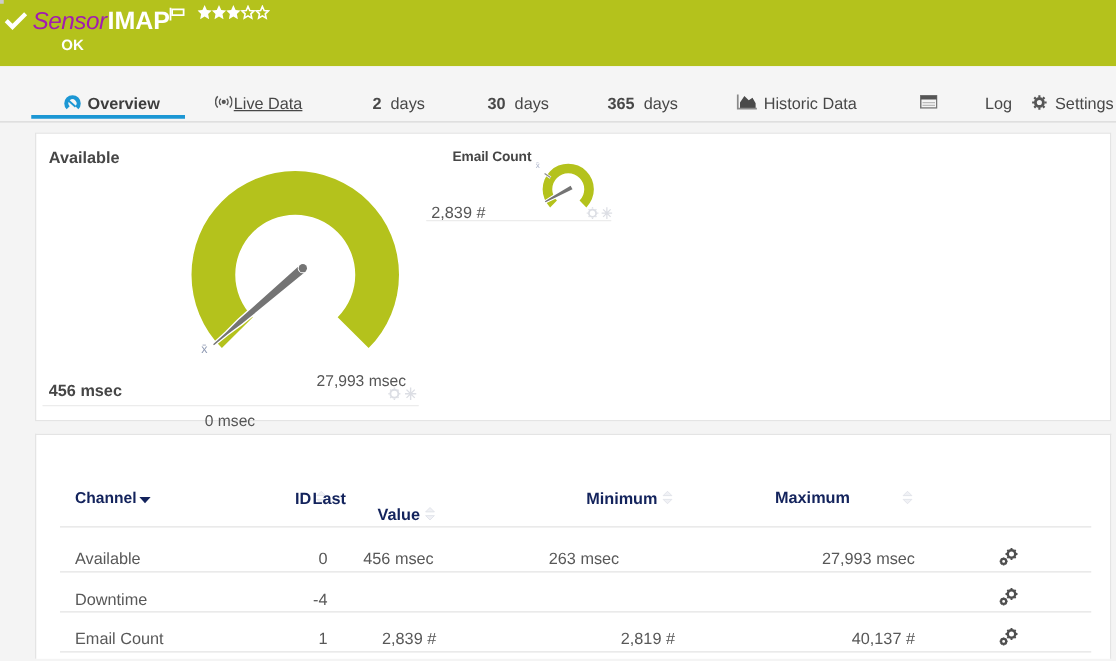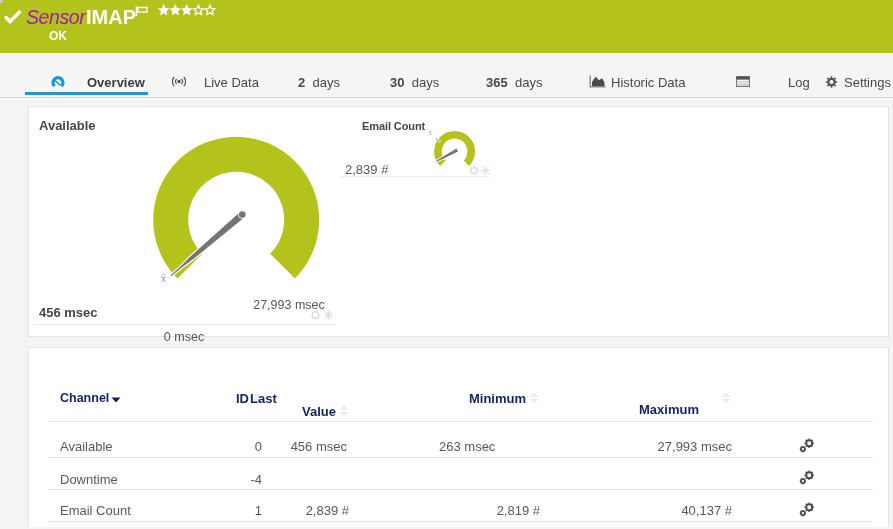--- a/index.html
+++ b/index.html
@@ -5,21 +5,21 @@
 html,body{margin:0;padding:0;}
 body{width:893px;height:529px;overflow:hidden;background:#f4f4f4;font-family:"Liberation Sans",sans-serif;position:relative;}
 .abs{position:absolute;}
 #topbar{left:0;top:0;width:893px;height:53px;background:#b4c21c;}
 #corner{left:0;top:0;width:3px;height:3px;background:#cccccc;}
 #sensorword{left:26px;top:6px;font-size:19.5px;letter-spacing:-0.4px;font-style:italic;color:#a21caf;}
 #imap{left:86px;top:6px;font-size:20px;font-weight:bold;color:#fff;}
 #ok{left:49px;top:29px;font-size:12px;font-weight:bold;color:#fff;}
 #tabbar{left:0;top:53px;width:893px;height:44px;background:#f5f5f5;border-bottom:1px solid #d8d8d8;}
 .tab{position:absolute;top:75px;font-size:13px;color:#484848;}
-.tabb{font-weight:bold;margin-left:17px;}
+.tabb{font-weight:bold;}
 #underline{left:25px;top:92px;width:123px;height:3px;background:#1c97d4;}
 #panel1{left:28px;top:106px;width:859px;height:229px;background:#fff;border:1px solid #e4e4e4;}
 #panel2{left:28px;top:347px;width:859px;height:179px;background:#fff;border:1px solid #e4e4e4;border-bottom:none;}
 #avtitle{left:39px;top:118px;font-size:13px;font-weight:bold;color:#464646;}
 #v456{left:39px;top:305px;font-size:13px;font-weight:bold;color:#464646;}
 #bord1{left:34px;top:324px;width:301px;height:1px;background:#ececec;}
 #lab0{left:144px;top:298px;width:80px;text-align:center;font-size:12.5px;color:#565656;margin-top:32px;}
 #lab27{left:234px;top:298px;width:110px;text-align:center;font-size:12.5px;color:#565656;}
 #ectitle{left:362px;top:120px;font-size:11px;letter-spacing:-0.1px;font-weight:bold;color:#464646;}
 #v2839{left:345px;top:162px;font-size:13px;color:#565656;}
@@ -64,21 +64,21 @@
 <div class="tab tabb abs" style="left:70px;color:#3d3d3d;">Overview</div>
 <svg class="abs" style="left:172px;top:76px" width="14" height="11" viewBox="0 0 14 11">
 <circle cx="7" cy="5.5" r="1.7" fill="#555"></circle>
 <g fill="none" stroke="#555" stroke-width="1.2">
 <path d="M4.6 3 A3.6 3.6 0 0 0 4.6 8"></path>
 <path d="M2.2 1 A6.5 6.5 0 0 0 2.2 10"></path>
 <path d="M9.4 3 A3.6 3.6 0 0 1 9.4 8"></path>
 <path d="M11.8 1 A6.5 6.5 0 0 1 11.8 10"></path>
 </g>
 </svg>
-<div class="tab abs" style="left:204px;">Live Data</div>
+<div class="tab abs" style="left:187px;text-decoration:underline;">Live Data</div>
 <div class="tab abs" style="left:298px;"><b>2</b>&nbsp; days</div>
 <div class="tab abs" style="left:390px;"><b>30</b>&nbsp; days</div>
 <div class="tab abs" style="left:486px;"><b>365</b>&nbsp; days</div>
 <svg class="abs" style="left:589px;top:75px" width="17" height="13" viewBox="0 0 17 13">
 <path d="M3 12 L3 7 L6.5 1.8 L10 5.2 L13 3.2 L15.5 7.5 L15.5 12 Z" fill="#4a4a4a"></path>
 <path d="M1.2 0.5 V11.8 H16.5" fill="none" stroke="#8a8a8a" stroke-width="1.4"></path>
 </svg>
 <div class="tab abs" style="left:611px;">Historic Data</div>
 <svg class="abs" style="left:736px;top:76px" width="14" height="11" viewBox="0 0 14 11">
 <rect x="0.6" y="0.6" width="12.8" height="9.8" fill="none" stroke="#777" stroke-width="1.2"></rect>
@@ -151,21 +151,21 @@
   </svg>
 <div class="hnavy abs" style="left:250px;top:391px;width:94px;text-align:left;">Last</div>
 <div class="hnavy abs" style="left:240px;top:404px;width:96px;text-align:right;">Value</div>
 <svg class="abs" style="left:339px;top:405px" width="10" height="12" viewBox="0 0 10 12">
     <path d="M1.5 4.5 L5 1 L8.5 4.5 Z M1.5 7.5 L5 11 L8.5 7.5 Z" fill="#f0f1f5" stroke="#dfe1e8" stroke-width="0.7"></path>
   </svg>
 <div class="hnavy abs" style="left:430px;top:391px;width:96px;text-align:right;">Minimum</div>
 <svg class="abs" style="left:529px;top:392px" width="10" height="12" viewBox="0 0 10 12">
     <path d="M1.5 4.5 L5 1 L8.5 4.5 Z M1.5 7.5 L5 11 L8.5 7.5 Z" fill="#f0f1f5" stroke="#dfe1e8" stroke-width="0.7"></path>
   </svg>
-<div class="hnavy abs" style="left:620px;top:402px;width:98px;text-align:center;">Maximum</div>
+<div class="hnavy abs" style="left:620px;top:390px;width:98px;text-align:left;">Maximum</div>
 <svg class="abs" style="left:721px;top:392px" width="10" height="12" viewBox="0 0 10 12">
     <path d="M1.5 4.5 L5 1 L8.5 4.5 Z M1.5 7.5 L5 11 L8.5 7.5 Z" fill="#f0f1f5" stroke="#dfe1e8" stroke-width="0.7"></path>
   </svg>
 <div class="sep" style="top:421px;"></div>
 <div class="sep" style="top:457px;"></div>
 <div class="sep" style="top:489px;"></div>
 <div class="sep" style="top:521px;"></div>
 
 <div class="cell abs" style="left:60px;top:439px;">Available</div>
 <div class="cell abs" style="left:200px;top:439px;width:62px;text-align:right;">0</div>

